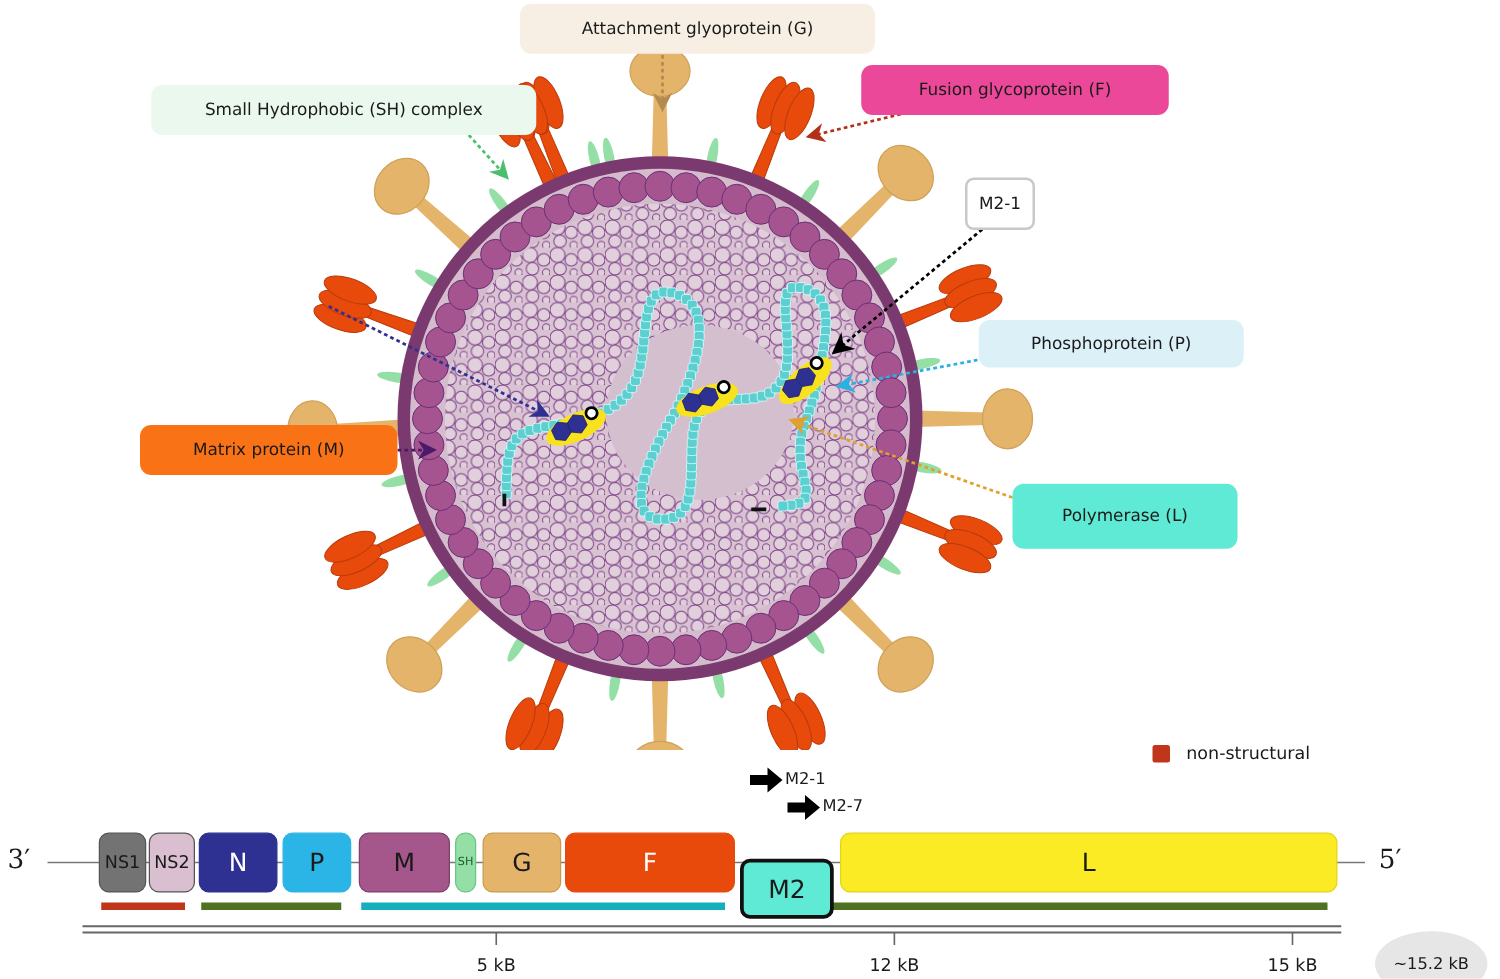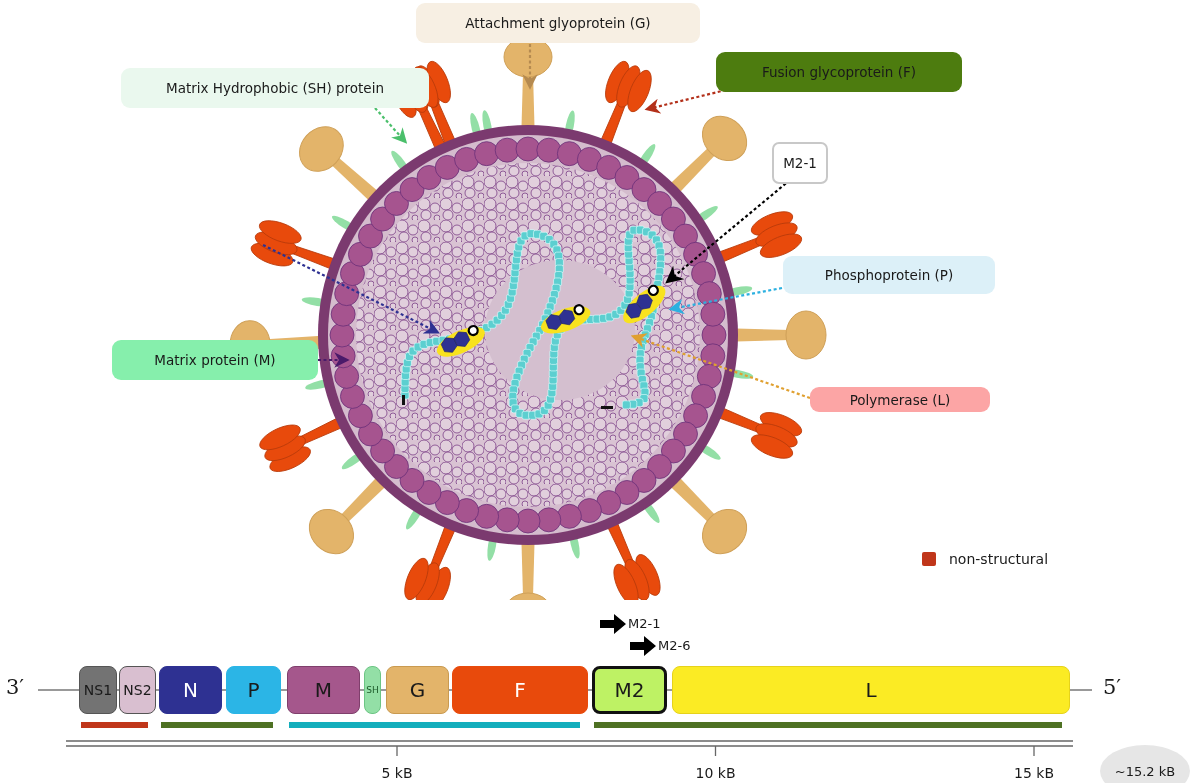--- a/index.html
+++ b/index.html
@@ -2,21 +2,21 @@
 <html><head>
 <meta charset="utf-8">
 <style>
   html, body { margin: 0; padding: 0; background: #ffffff; }
   body { width: 1200px; height: 783px; position: relative; overflow: hidden;
          font-family: "DejaVu Sans", "Liberation Sans", sans-serif; color: #1a1a1a; }
   #stage { position: absolute; left: 0; top: 0; width: 1200px; height: 783px; }
   .callout { position: absolute; border-radius: 9px; font-size: 13.5px; padding: 0 28px;
              display: flex; align-items: center; justify-content: center; white-space: nowrap; }
   .legend { position: absolute; left: 922px; top: 545px; font-size: 14px; }
-  .legend-row { display: flex; align-items: center; height: 28px; }
+  .legend-row { display: flex; align-items: center; height: 28px; margin-top: 44px; }
   .legend-swatch { width: 14px; height: 14px; border-radius: 2px; margin-right: 13px; }
   .gene { position: absolute; top: 666px; height: 48px; border-radius: 8px; box-sizing: border-box;
           display: flex; align-items: center; justify-content: center; font-size: 20px; }
   .gene.small { font-size: 14px; }
   .gene.tiny { font-size: 9px; }
   .end-label { position: absolute; top: 675px; font-size: 21px; font-family: "DejaVu Serif", serif; }
   .tick-label { position: absolute; top: 765px; font-size: 14px; transform: translateX(-50%); white-space: nowrap; }
   .size-badge { position: absolute; left: 1100px; top: 745px; width: 90px; height: 52px; border-radius: 50%;
                 background: #e6e6e6; display: flex; align-items: center; justify-content: center; font-size: 13px; }
   .orf-label { position: absolute; font-size: 13px; }
@@ -431,26 +431,26 @@
         <line x1="726" y1="90" x2="652" y2="108" stroke="#b3301a" stroke-width="2.2" stroke-dasharray="3 2.5" marker-end="url(#ah-F)"></line>
         <line x1="790" y1="180" x2="672" y2="278" stroke="#000000" stroke-width="2.2" stroke-dasharray="3 2.5" marker-end="url(#ah-M21)"></line>
         <line x1="263" y1="245" x2="433" y2="330" stroke="#2e3192" stroke-width="2.2" stroke-dasharray="3 2.5" marker-end="url(#ah-N)"></line>
         <line x1="782" y1="288" x2="676" y2="308" stroke="#2bb0e0" stroke-width="2.2" stroke-dasharray="3 2.5" marker-end="url(#ah-P)"></line>
         <line x1="263" y1="360" x2="342" y2="360" stroke="#4a1a6a" stroke-width="2.2" stroke-dasharray="3 2.5" marker-end="url(#ah-M)"></line>
         <line x1="810" y1="398" x2="638" y2="338" stroke="#e0a030" stroke-width="2.2" stroke-dasharray="3 2.5" marker-end="url(#ah-L)"></line>
       </g>
   </svg>
 
   <div class="callout" id="co-G" style="left: 416px; top: 3px; width: 228px; height: 40px; background: rgb(247, 239, 227);">Attachment glyoprotein (G)</div>
-  <div class="callout" id="co-SH" style="left: 121px; top: 68px; width: 252px; height: 40px; background: rgb(234, 248, 238);">Matrix Hydrophobic (SH) protein</div>
-  <div class="callout" id="co-F" style="left: 716px; top: 52px; width: 190px; height: 40px; background: #4d7c0f;">Fusion glycoprotein (F)</div>
+  <div class="callout" id="co-SH" style="left: 121px; top: 68px; width: 252px; height: 40px; background: rgb(234, 248, 238);">Small Hydrophobic (SH) complex</div>
+  <div class="callout" id="co-F" style="left: 689px; top: 52px; width: 190px; height: 40px; background: #ec4899;">Fusion glycoprotein (F)</div>
   <div class="callout" id="co-M21" style="left: 772px; top: 142px; width: 36px; height: 38px; border: 2px solid rgb(200, 200, 200); border-radius: 7px; padding: 0px 8px; background: rgb(255, 255, 255);">M2-1</div>
   <div class="callout" id="co-P" style="left: 783px; top: 256px; width: 156px; height: 38px; background: rgb(220, 240, 248);">Phosphoprotein (P)</div>
-  <div class="callout" id="co-M" style="left: 112px; top: 340px; width: 150px; height: 40px; background: #86efac;">Matrix protein (M)</div>
-  <div class="callout" id="co-L" style="left: 810px; top: 387px; width: 124px; height: 25px; background: #fca5a5;">Polymerase (L)</div>
+  <div class="callout" id="co-M" style="left: 112px; top: 340px; width: 150px; height: 40px; background: #f97316;">Matrix protein (M)</div>
+  <div class="callout" id="co-L" style="left: 810px; top: 387px; width: 124px; height: 52px; background: #5eead4;">Polymerase (L)</div>
 
   <div class="legend">
     <div class="legend-row">
       <span class="legend-swatch" style="background:#c0361a"></span>
       <span>non-structural</span>
     </div>
   </div>
 
   <svg id="genome-svg" width="1200" height="783" style="position:absolute;left:0;top:0;pointer-events:none;">
     <line x1="38" y1="690" x2="1092" y2="690" stroke="#777" stroke-width="1.3"></line>
@@ -494,31 +494,31 @@
       </div>
       <div class="gene tiny" style="left: 364px; width: 17px; background: rgb(147, 223, 166); color: rgb(29, 90, 42); border: 1.2px solid rgb(108, 197, 132);">
         <span>SH</span>
       </div>
       <div class="gene" style="left: 386px; width: 63px; background: rgb(227, 180, 106); color: rgb(26, 26, 26); border: 1.2px solid rgb(201, 154, 80);">
         <span>G</span>
       </div>
       <div class="gene" style="left: 452px; width: 136px; background: rgb(232, 74, 12); color: rgb(255, 255, 255); border: 1.2px solid rgb(232, 74, 12);">
         <span>F</span>
       </div>
-      <div class="gene" style="left: 592px; width: 75px; background: #bef264; color: rgb(26, 26, 26); border: 3px solid rgb(17, 17, 17);">
+      <div class="gene" style="left: 592px; width: 75px; background: #5eead4; color: rgb(26, 26, 26); border: 3px solid rgb(17, 17, 17); margin-top: 21px;">
         <span>M2</span>
       </div>
       <div class="gene" style="left: 672px; width: 398px; background: rgb(251, 235, 36); color: rgb(26, 26, 26); border: 1.2px solid rgb(230, 210, 26);">
         <span>L</span>
       </div>
     </div>
 
   <span class="orf-label" style="left:628px;top:616px;">M2-1</span>
-  <span class="orf-label" style="left:658px;top:638px;">M2-6</span>
+  <span class="orf-label" style="left:658px;top:638px;">M2-7</span>
 
   <span class="tick-label" style="left: 397px;">5 kB</span>
-  <span class="tick-label" style="left: 715.5px;">10 kB</span>
+  <span class="tick-label" style="left: 715.5px;">12 kB</span>
   <span class="tick-label" style="left: 1034px;">15 kB</span>
 
   <div class="size-badge">
     <span>~15.2 kB</span>
   </div>
 </div>
 
 </body></html>

